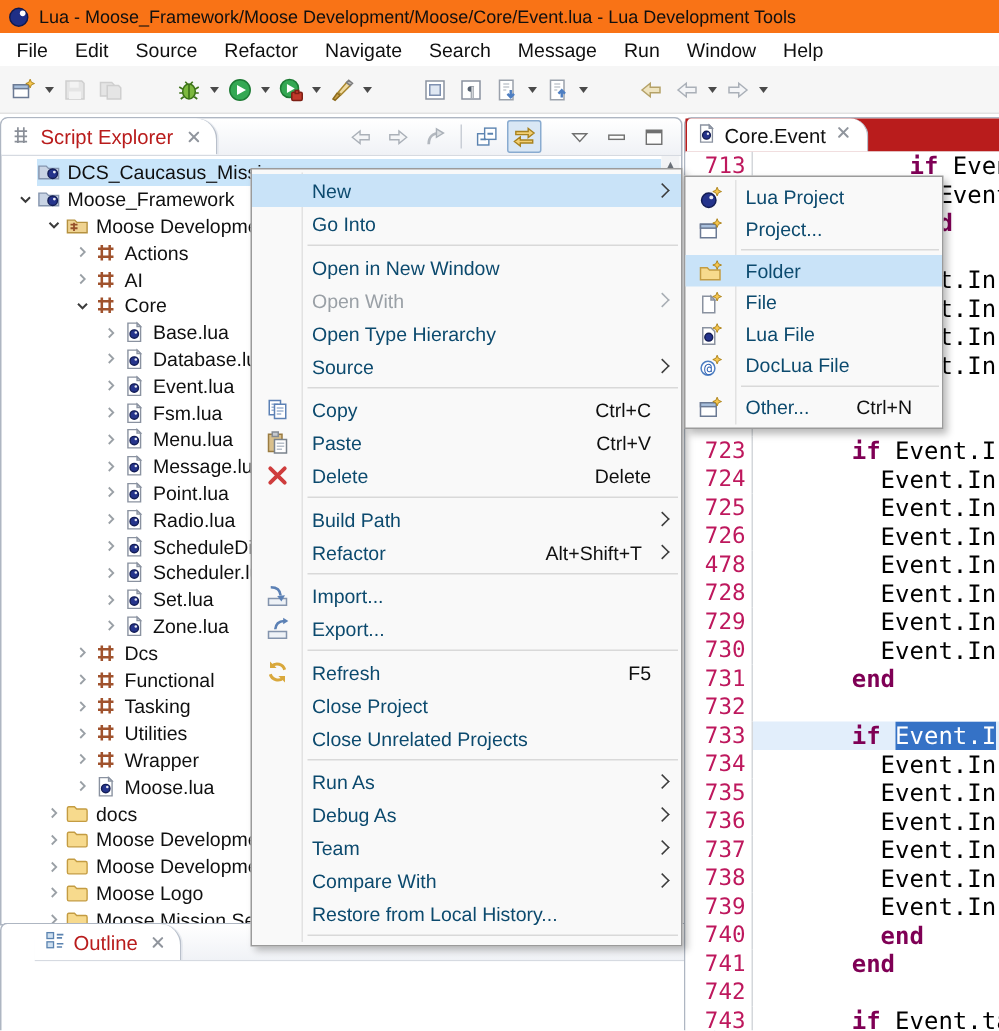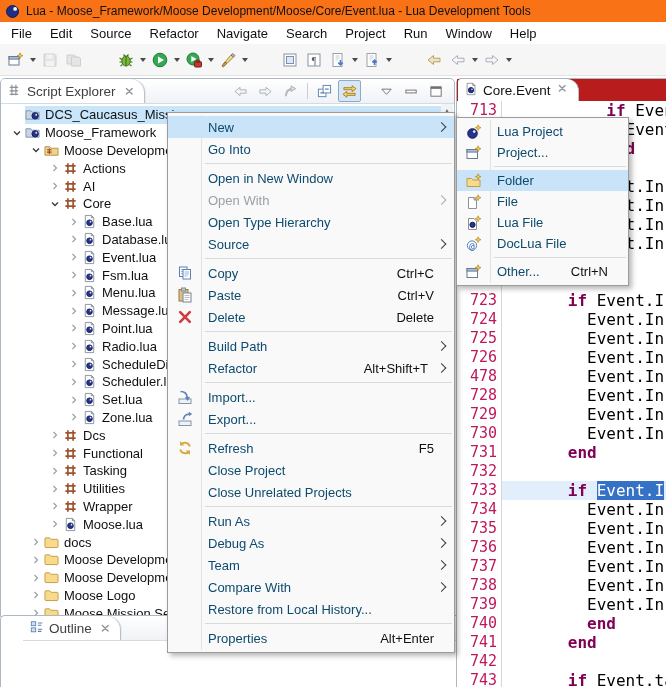--- a/index.html
+++ b/index.html
@@ -26,21 +26,21 @@
 
   
   .panel{position:absolute;background:#fff;border:1px solid #aeb6c2;border-radius:5px 5px 0 0;}
   #explorer-panel{left:0;top:78px;width:453px;height:537px;}
   #outline-panel{left:0;top:615px;width:453px;height:72px;border-bottom:none;padding-left:22px;}
   #editor-panel{left:456px;top:78px;width:210px;height:609px;border-right:none;border-bottom:none;border-radius:5px 0 0 0;}
 
   .phead{position:relative;height:24px;background:linear-gradient(#ffffff,#f0f2f6);border-bottom:1px solid #d6dae1;border-radius:5px 5px 0 0;}
   .ptab{position:absolute;left:0;top:0;height:24px;display:flex;align-items:center;gap:5px;background:#fff;
         border-right:1px solid #b9c0cb;border-radius:4px 14px 0 0;padding:0 8px 0 7px;box-shadow:1px 0 0 #e8ebf0;}
-  .ptab .tlabel{font-size:13.5px;color:#404040;white-space:nowrap;}
+  .ptab .tlabel{font-size:13.5px;color:#b91c1c;white-space:nowrap;}
   .ptab .tclose{display:flex;margin-left:2px;}
 
   .phead .ptools{position:absolute;right:6px;top:2px;height:20px;display:flex;align-items:center;gap:2px;}
   .ptool{width:21px;height:20px;display:flex;align-items:center;justify-content:center;border-radius:2px;border:1px solid transparent;}
   .ptool.pressed{background:#d9e7f5;border:1px solid #89abd0;}
   .ptool-sep{width:1px;height:16px;background:#c9ced6;margin:0 3px;}
   .ptool-gapper{width:10px;}
 
   
   #tree{position:absolute;left:1px;right:13px;top:25px;bottom:0;overflow:hidden;padding-top:2px;}
@@ -103,21 +103,21 @@
     <span class="title">Lua - Moose_Framework/Moose Development/Moose/Core/Event.lua - Lua Development Tools</span>
   </div>
 
   <div id="menubar">
       <span class="mb-item">File</span>
       <span class="mb-item">Edit</span>
       <span class="mb-item">Source</span>
       <span class="mb-item">Refactor</span>
       <span class="mb-item">Navigate</span>
       <span class="mb-item">Search</span>
-      <span class="mb-item">Project</span>
+      <span class="mb-item">Message</span>
       <span class="mb-item">Run</span>
       <span class="mb-item">Window</span>
       <span class="mb-item">Help</span>
     </div>
 
   <div id="toolbar">
       <div class="tb-btn">
         <svg width="16" height="16" viewBox="0 0 16 16" xmlns="http://www.w3.org/2000/svg">
           <rect x="1" y="4.5" width="10" height="8.5" fill="#fff" stroke="#6b7a94"></rect>
           <rect x="1" y="4.5" width="10" height="2.6" fill="#a9c0dd" stroke="#6b7a94"></rect>
@@ -1095,25 +1095,20 @@
       <div class="mi">
         <span class="mic"></span>
         <span class="mlbl">Compare With</span>
         <span class="marr"></span>
       </div>
       <div class="mi">
         <span class="mic"></span>
         <span class="mlbl">Restore from Local History...</span>
       </div>
       <div class="msep"></div>
-      <div class="mi">
-        <span class="mic"></span>
-        <span class="mlbl">Properties</span>
-        <span class="msc">Alt+Enter</span>
-      </div>
     </div>
   <div id="new-submenu" class="menu">
       <div class="mi">
         <span class="mic">
           <svg width="16" height="16" viewBox="0 0 16 16" xmlns="http://www.w3.org/2000/svg">
             <circle cx="6.5" cy="9.5" r="4.8" fill="#25348c" stroke="#131d55"></circle>
             <circle cx="8.2" cy="7.6" r="1.3" fill="#fff" opacity="0.9"></circle>
             <path d="M12.1 0.8l.85 2.05 2.05.85-2.05.85-.85 2.05-.85-2.05-2.05-.85 2.05-.85z" fill="#f6c64f" stroke="#a97e12" stroke-width="0.6"></path>
           </svg>
         </span>

